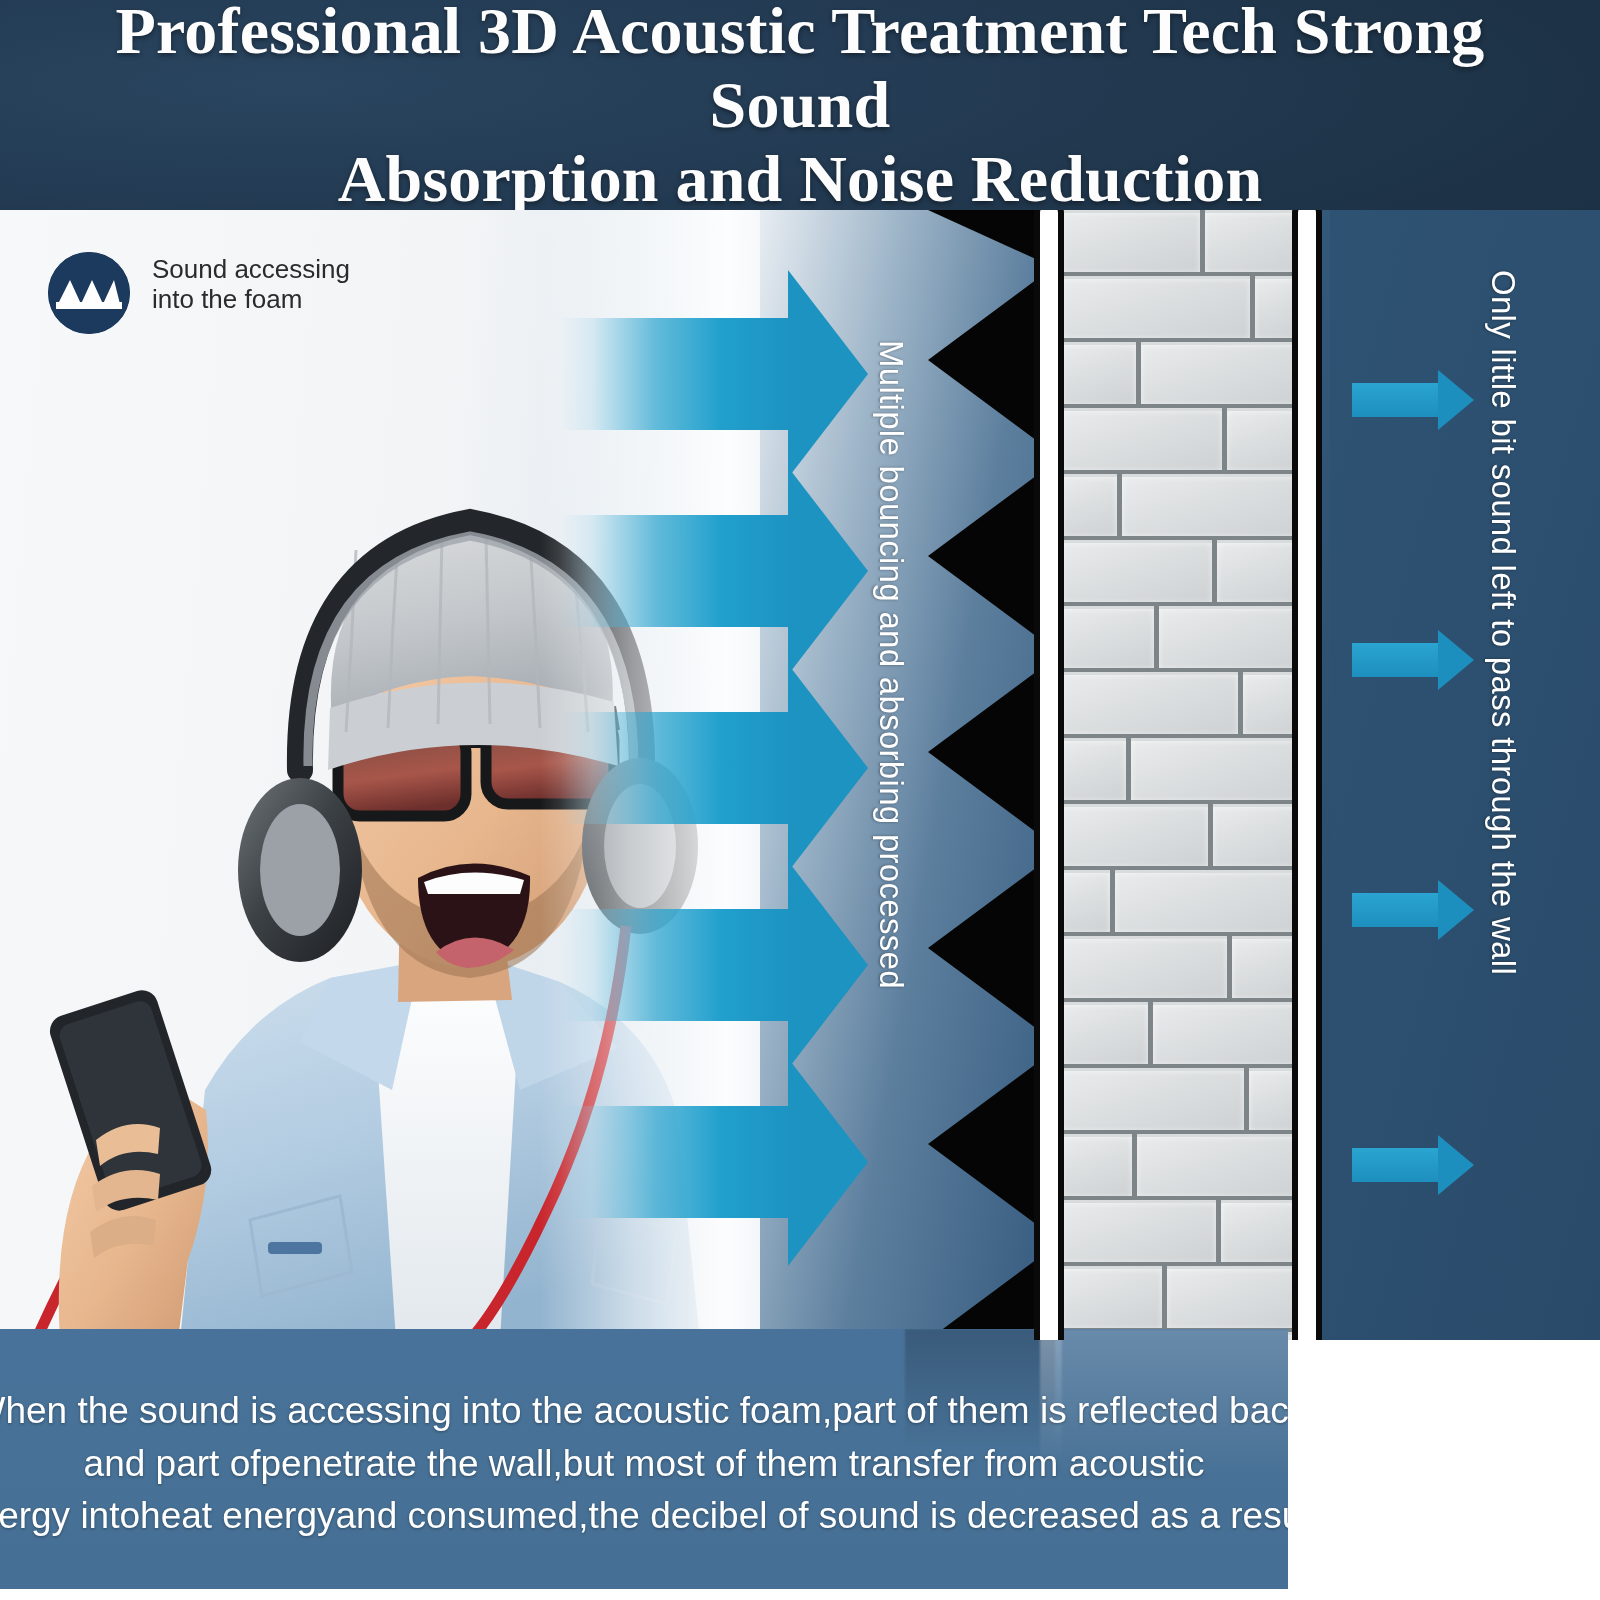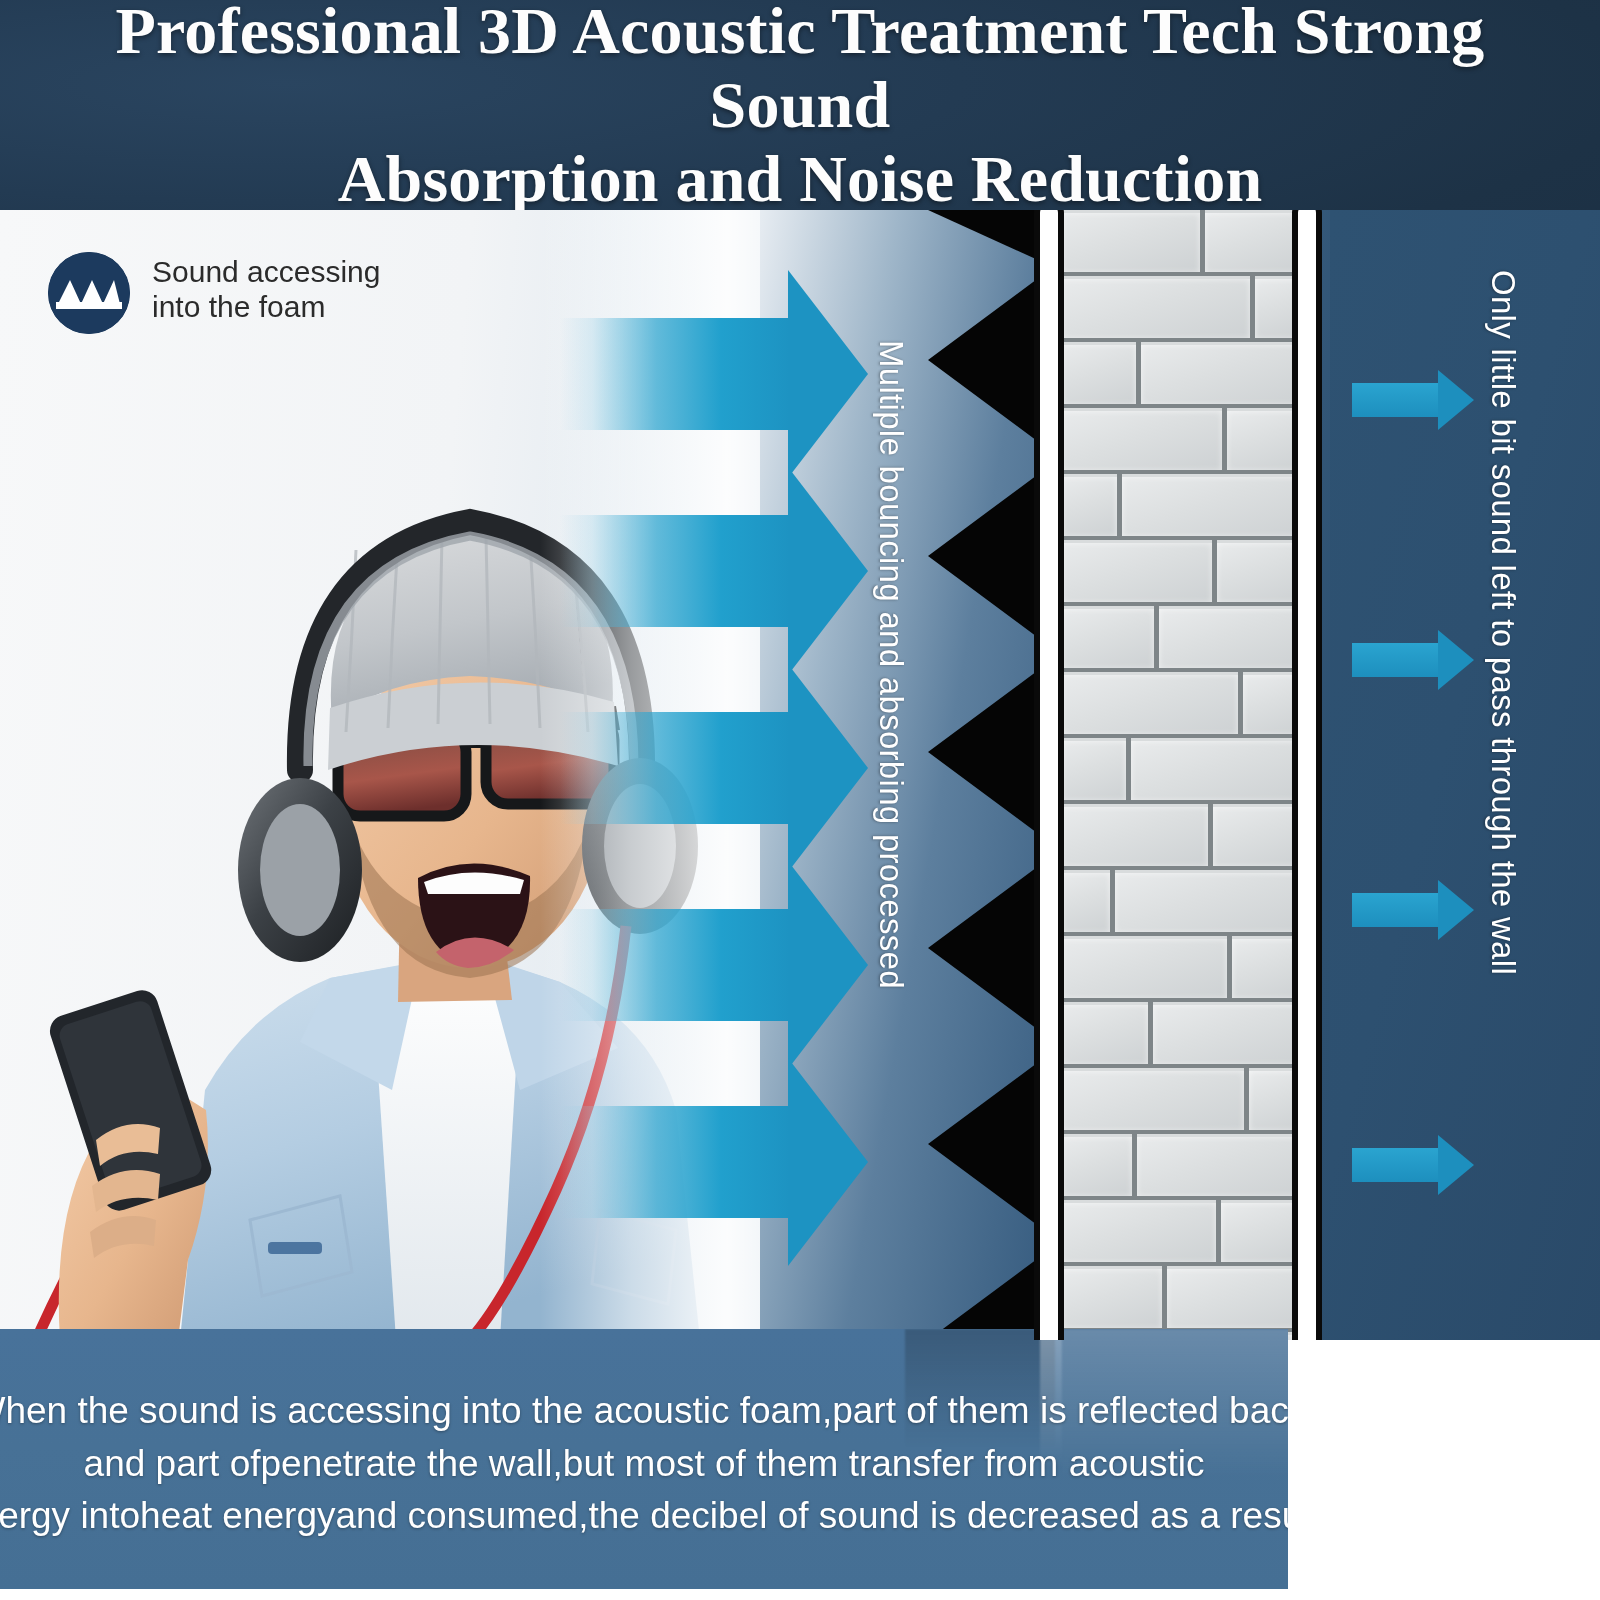--- a/index.html
+++ b/index.html
@@ -120,21 +120,21 @@
   }
 
   
   .legend{ position:absolute; left:48px; top:42px; width:660px; z-index:9; }
   .legend-row{ display:flex; align-items:flex-start; margin-bottom:36px; }
   .legend-icon{
     flex:0 0 auto; width:82px; height:82px; border-radius:50%;
     background:#1c3a5e; position:relative; overflow:hidden; margin-right:22px;
   }
   .legend-label{
-    font-size:30px; line-height:1.17; color:#2b2b2b; padding-top:2px;
+    font-size:26px; line-height:1.17; color:#2b2b2b; padding-top:2px;
     white-space:pre-line;
   }
 
   
   .footer{
     position:absolute; left:0; top:1329px; width:1288px; height:260px;
     background:linear-gradient(180deg,#48729a 0%,#477196 45%,#456f94 100%);
     overflow:hidden;
     padding-left:7px;
   }

